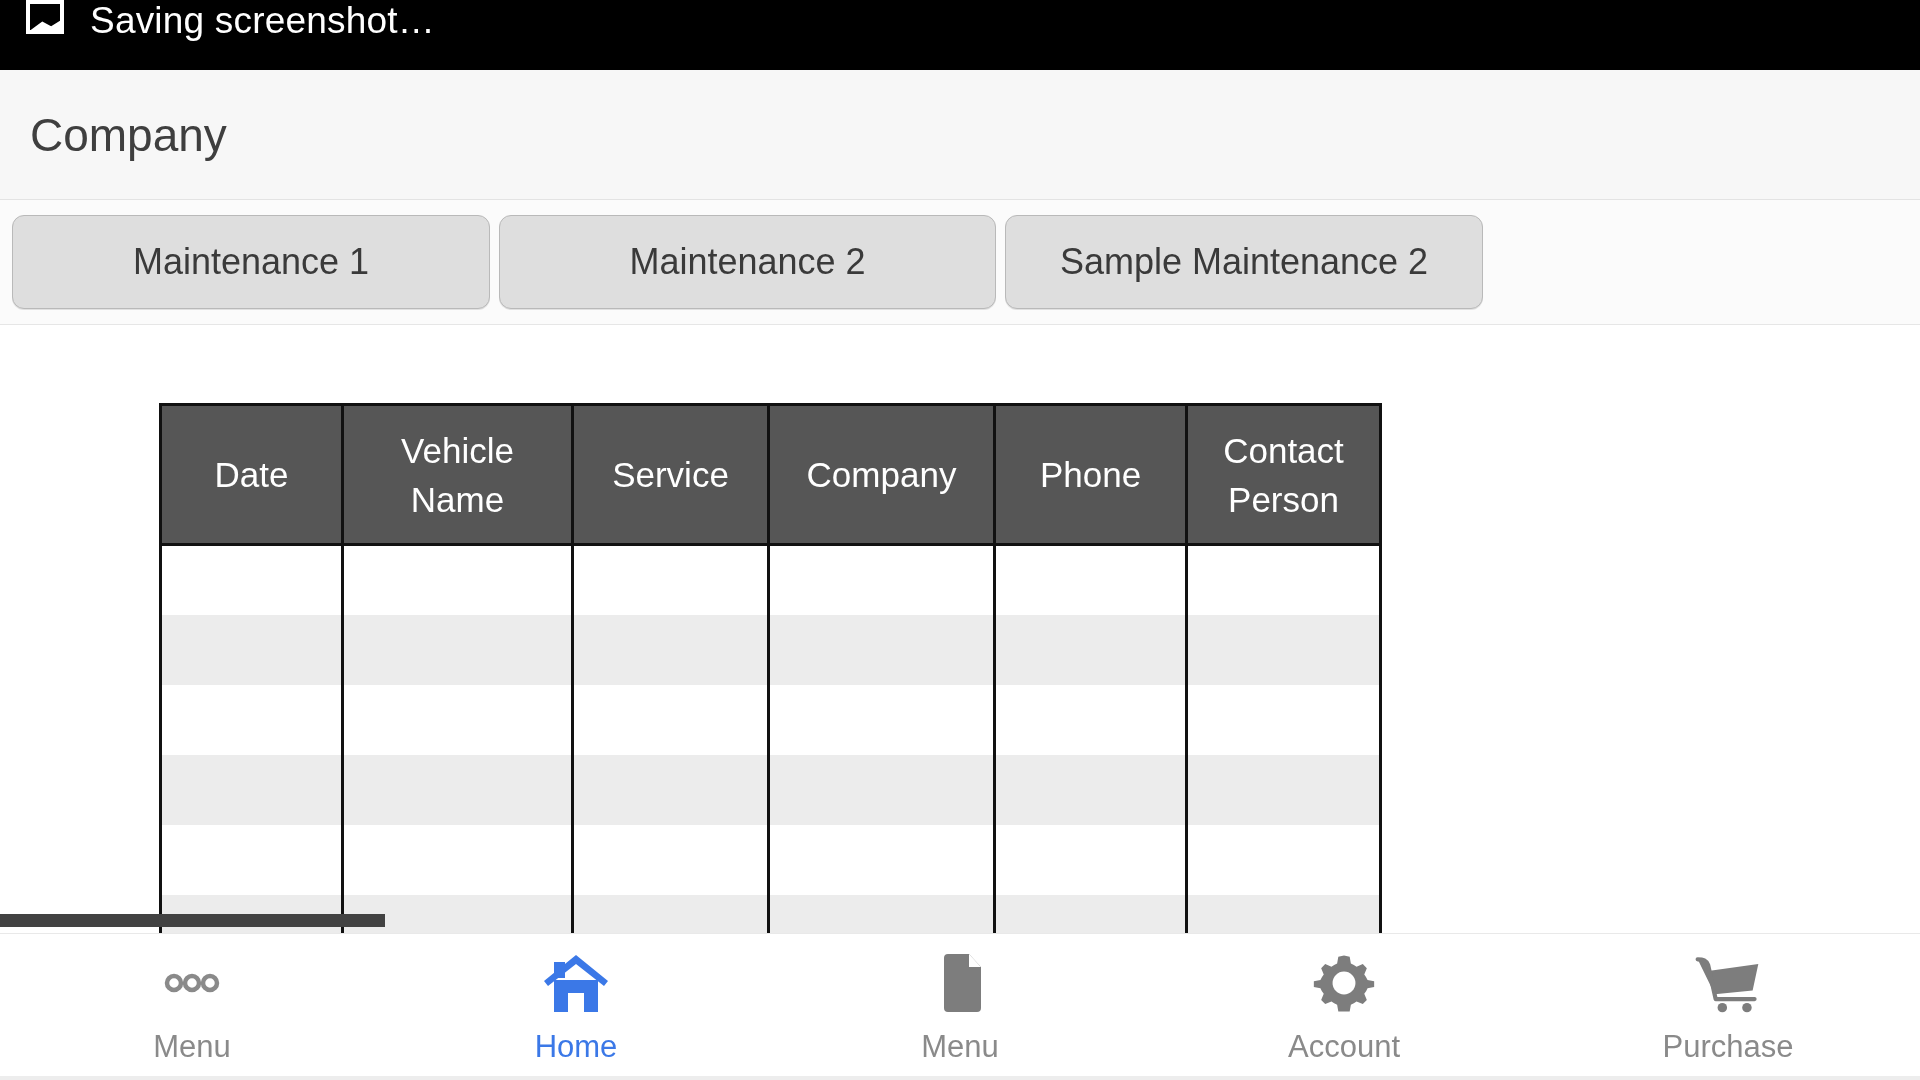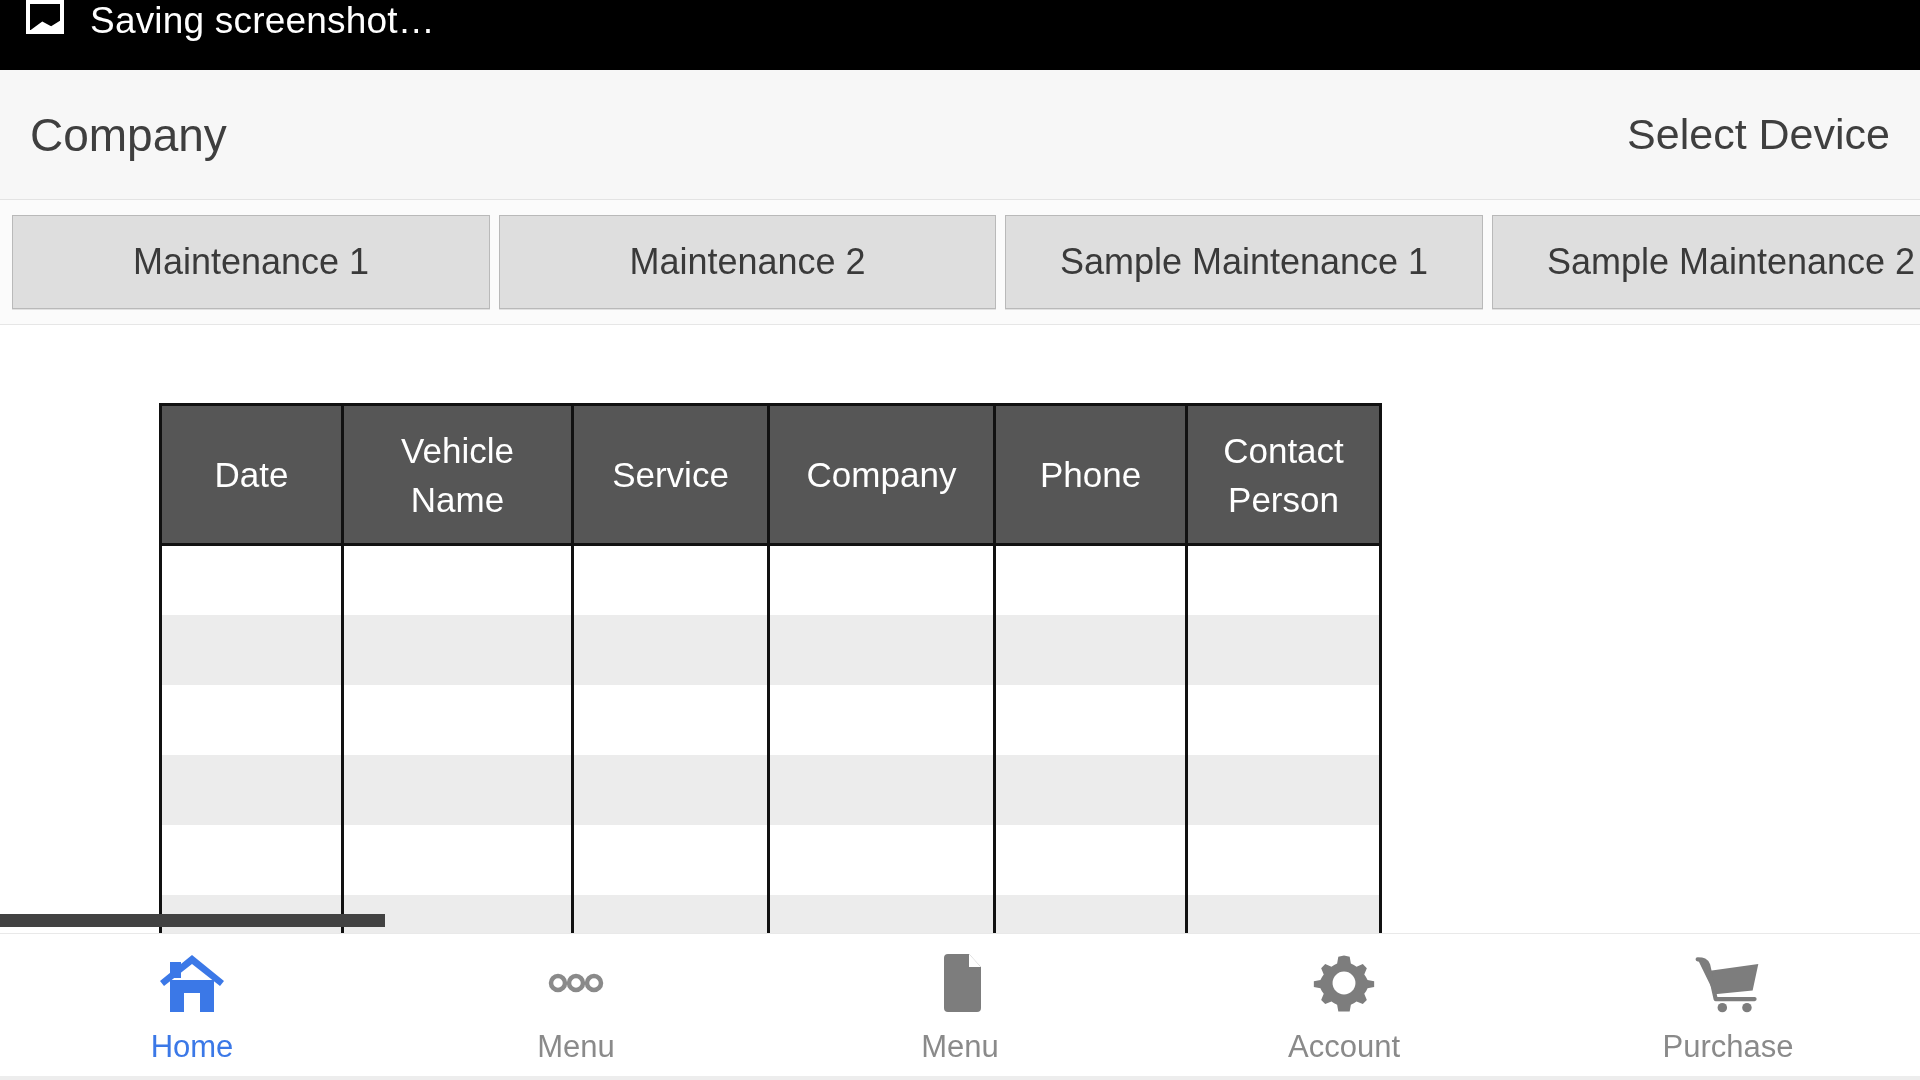--- a/index.html
+++ b/index.html
@@ -54,21 +54,21 @@
     display:flex; align-items:center;
     padding:0 12px;
     gap:9px;
     overflow:hidden;
   }
   .tab-btn{
     height:94px;
     flex:0 0 auto;
     background:#dedede;
     border:1px solid #b9b9b9;
-    border-radius:0;
+    border-radius:12px;
     display:flex; align-items:center; justify-content:center;
     font-size:36px; color:#3a3a3a;
     white-space:nowrap;
     box-shadow:0 1px 0 rgba(0,0,0,.10);
   }
   .tab-btn.w1{ width:478px; }
   .tab-btn.w2{ width:497px; }
   .tab-btn.w3{ width:478px; }
   .tab-btn.w4{ width:478px; }
 
@@ -166,27 +166,25 @@
 </head>
 <body>
 
 <div class="status-bar">
   <div class="shot-icon"></div>
   <div class="status-text">Saving screenshot…</div>
 </div>
 
 <div class="title-bar">
   <div class="title-left">Company</div>
-  <div class="title-right">Select Device</div>
 </div>
 
 <div class="tab-strip">
   <div class="tab-btn w1">Maintenance 1</div>
   <div class="tab-btn w2">Maintenance 2</div>
-  <div class="tab-btn w3">Sample Maintenance 1</div>
   <div class="tab-btn w4">Sample Maintenance 2</div>
 </div>
 
 <div class="content">
 
   <div class="table-wrap">
     <table class="data">
       <colgroup>
         <col class="c0">
           <col class="c1">
@@ -256,40 +254,40 @@
         </tr>
       </tbody>
     </table>
   </div>
 
   <div class="hscroll"></div>
 </div>
 
 <div class="bottom-nav">
 
+  <div class="nav-item">
+    <div class="nav-ico">
+      <svg width="72" height="66" viewBox="0 0 72 66">
+        <circle cx="18" cy="33" r="7" fill="none" stroke="#8a8a8a" stroke-width="4.5"></circle>
+        <circle cx="36" cy="33" r="7" fill="none" stroke="#8a8a8a" stroke-width="4.5"></circle>
+        <circle cx="54" cy="33" r="7" fill="none" stroke="#8a8a8a" stroke-width="4.5"></circle>
+      </svg>
+    </div>
+    <div class="nav-label">Menu</div>
+  </div>
+
   <div class="nav-item active">
     <div class="nav-ico">
       <svg width="72" height="66" viewBox="0 0 72 66">
         <path d="M36 5 L68 31 L64 36 L36 14 L8 36 L4 31 Z" fill="#3b78e7"></path>
         <path d="M14 30 L58 30 L58 62 L44 62 L44 43 L28 43 L28 62 L14 62 Z" fill="#3b78e7"></path>
         <rect x="14" y="12" width="11" height="16" fill="#3b78e7"></rect>
       </svg>
     </div>
     <div class="nav-label">Home</div>
-  </div>
-
-  <div class="nav-item">
-    <div class="nav-ico">
-      <svg width="72" height="66" viewBox="0 0 72 66">
-        <circle cx="18" cy="33" r="7" fill="none" stroke="#8a8a8a" stroke-width="4.5"></circle>
-        <circle cx="36" cy="33" r="7" fill="none" stroke="#8a8a8a" stroke-width="4.5"></circle>
-        <circle cx="54" cy="33" r="7" fill="none" stroke="#8a8a8a" stroke-width="4.5"></circle>
-      </svg>
-    </div>
-    <div class="nav-label">Menu</div>
   </div>
 
   <div class="nav-item">
     <div class="nav-ico">
       <svg width="72" height="66" viewBox="0 0 72 66">
         <path d="M20 4 L45 4 L57 17 L57 58 A4 4 0 0 1 53 62 L24 62 A4 4 0 0 1 20 58 L20 8 A4 4 0 0 1 24 4 Z" fill="#7d7d7d"></path>
         <path d="M45 4 L57 17 L45 17 Z" fill="#ffffff"></path>
       </svg>
     </div>
     <div class="nav-label">Menu</div>

